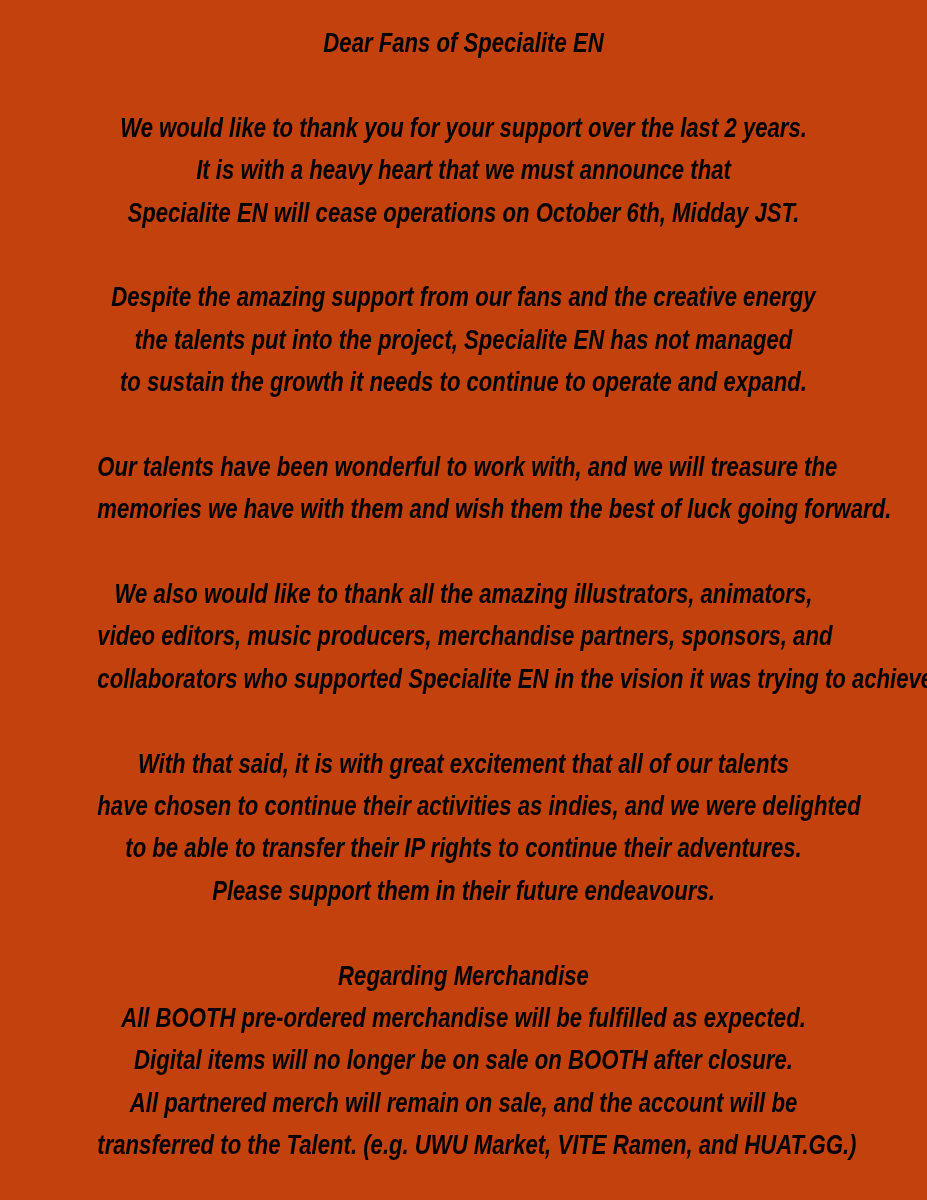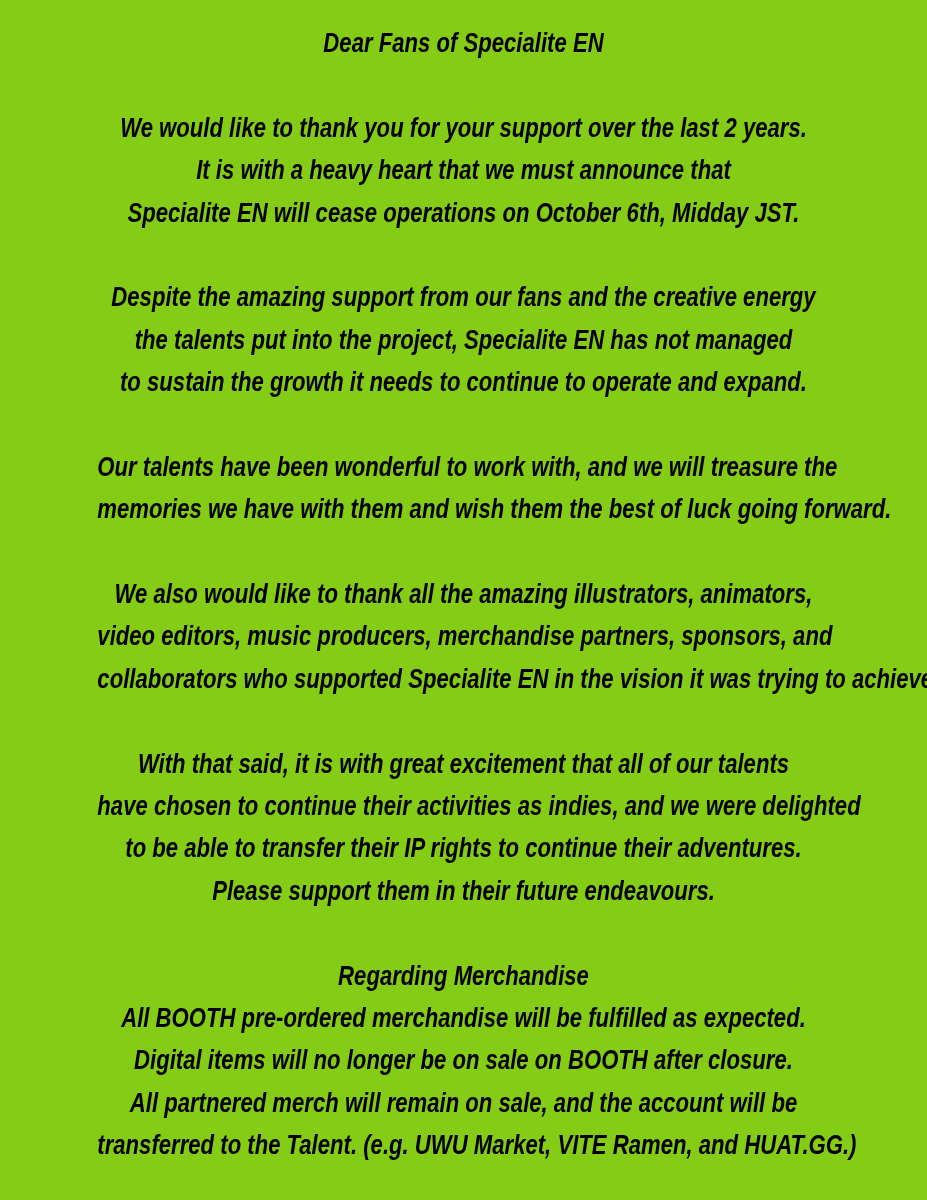--- a/index.html
+++ b/index.html
@@ -4,21 +4,21 @@
 <style>
   html, body {
     margin: 0;
     padding: 0;
     background: #ffffff;
   }
   .page {
     position: relative;
     width: 927px;
     height: 1200px;
-    background: #84cc16;
+    background: #c2410c;
     overflow: hidden;
   }
   .doc {
     padding-top: 22px;
     font-family: "Liberation Sans", sans-serif;
     font-weight: bold;
     font-style: italic;
     font-size: 28px;
     color: #000000;
     text-align: center;

